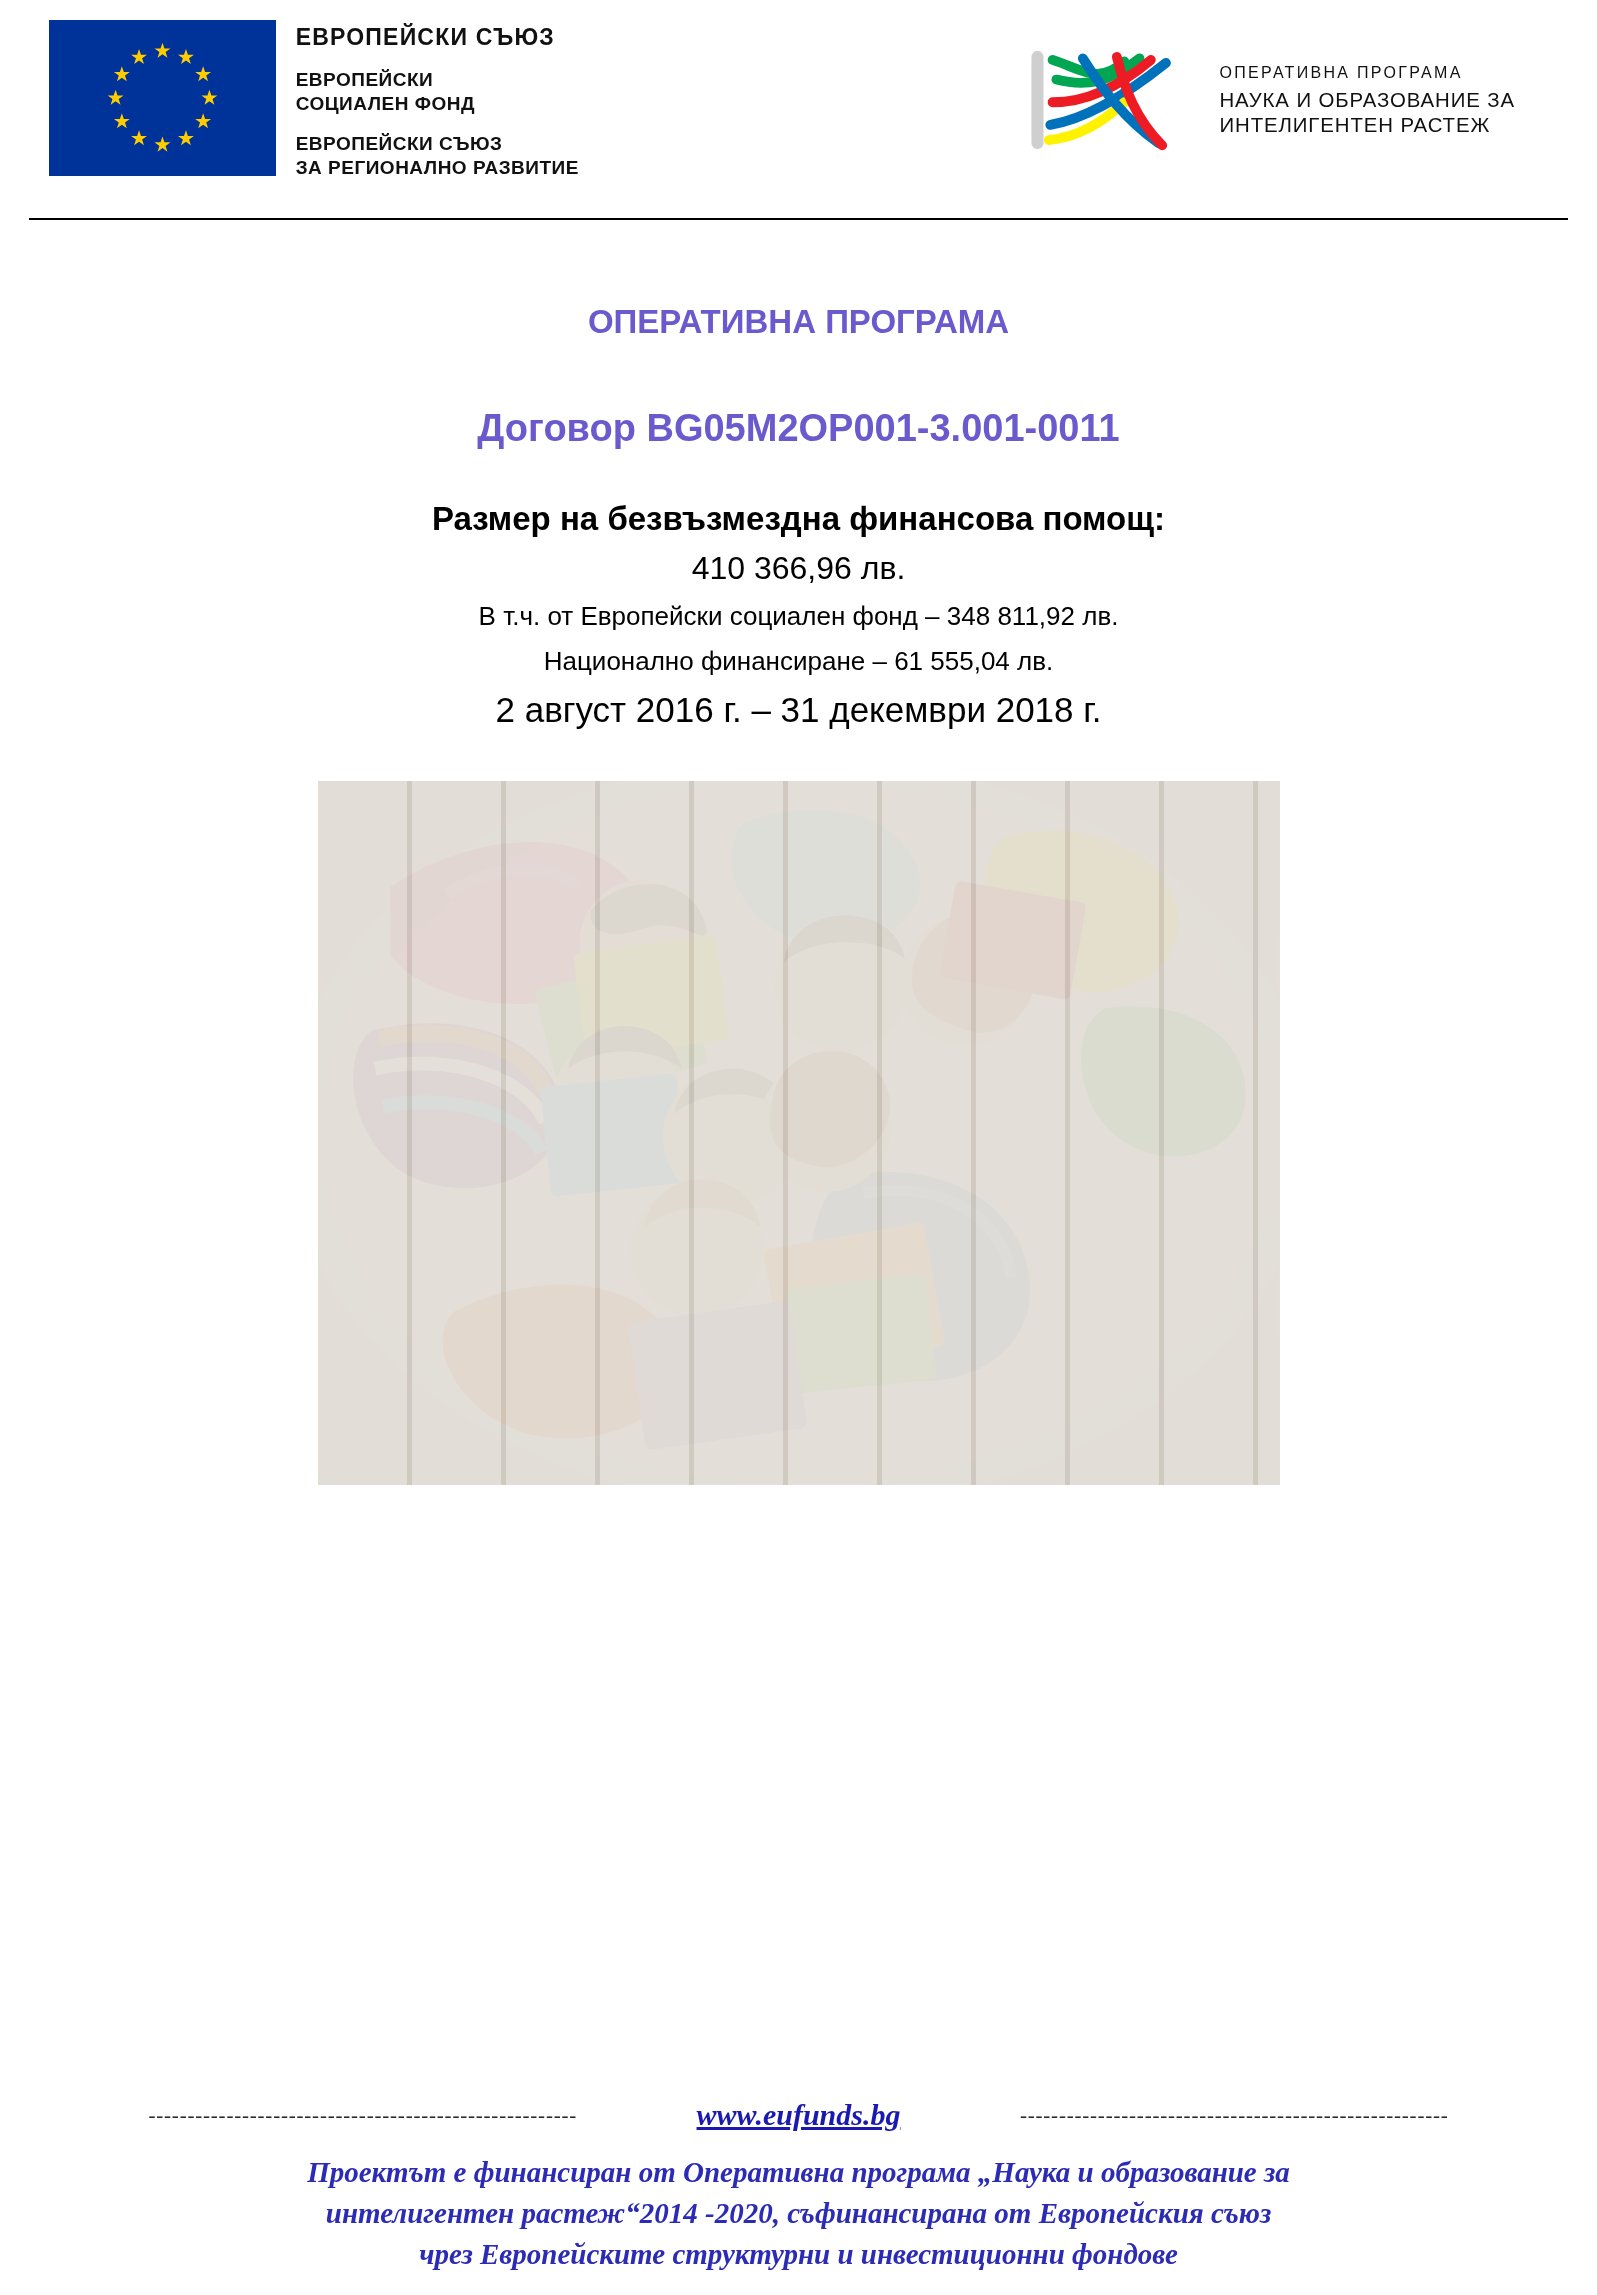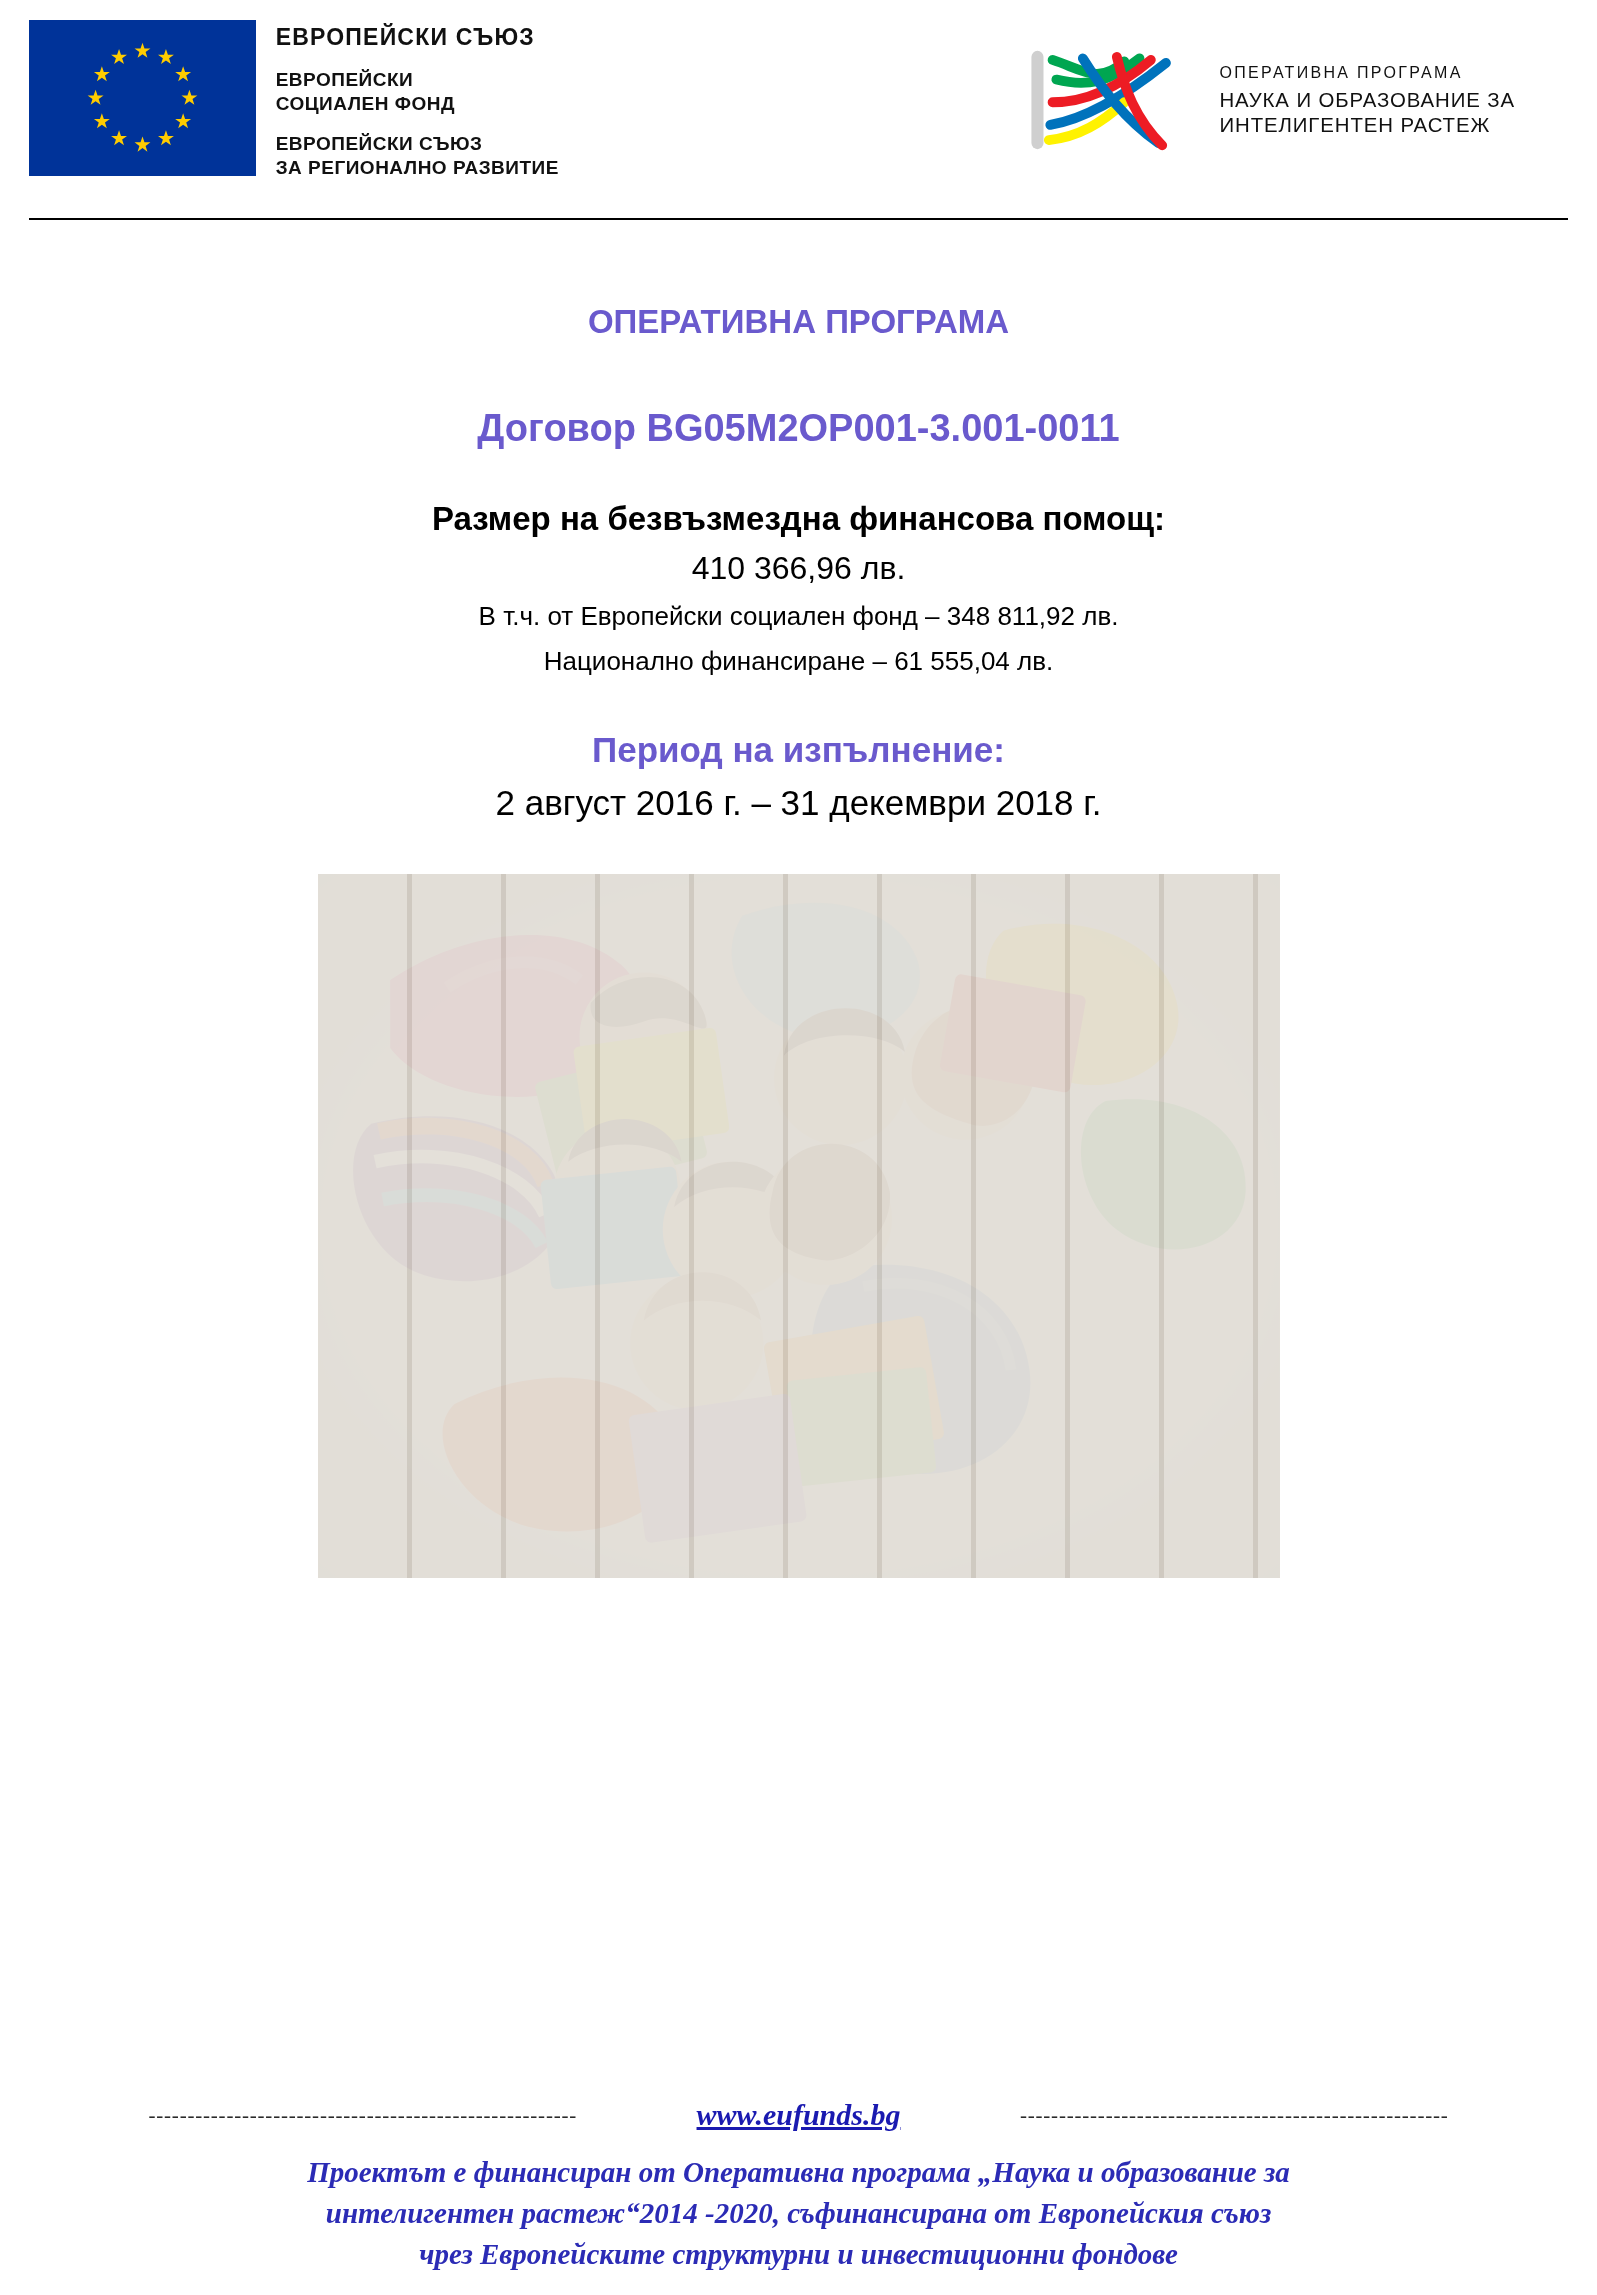--- a/index.html
+++ b/index.html
@@ -21,20 +21,21 @@
     position: relative;
     height: 220px;
     padding: 0 29px;
     box-sizing: border-box;
   }
   .header-inner {
     display: flex;
     align-items: flex-start;
     justify-content: space-between;
     padding-top: 19.7px;
+    margin-left: 20px;
   }
   .eu-block {
     display: flex;
     align-items: flex-start;
     gap: 19.7px;
   }
   .eu-flag {
     width: 227px;
     height: 156px;
     background: #003399;
@@ -308,21 +309,20 @@
 
   <div class="project-title">
     <div>Договор  BG05M2OP001-3.001-0011</div>
   </div>
 
   <div class="grant-label">Размер на безвъзмездна финансова помощ:</div>
   <div class="grant-amount">410 366,96 лв.</div>
   <div class="grant-line">В т.ч. от Европейски социален фонд – 348 811,92 лв.</div>
   <div class="grant-line">Национално финансиране – 61 555,04 лв.</div>
 
-  <div class="period-label">Период на изпълнение:</div>
   <div class="period-value">2 август 2016 г. – 31 декември 2018 г.</div>
 
   <div class="photo-wrap">
     <div class="photo">
       <div class="floor"></div>
       <svg viewBox="0 0 1270 930" width="962" height="704">
         <defs>
           <radialGradient id="vig" cx="50%" cy="50%" r="72%">
             <stop offset="60%" stop-color="rgba(0,0,0,0)"></stop>
             <stop offset="100%" stop-color="rgba(0,0,0,0.12)"></stop>

